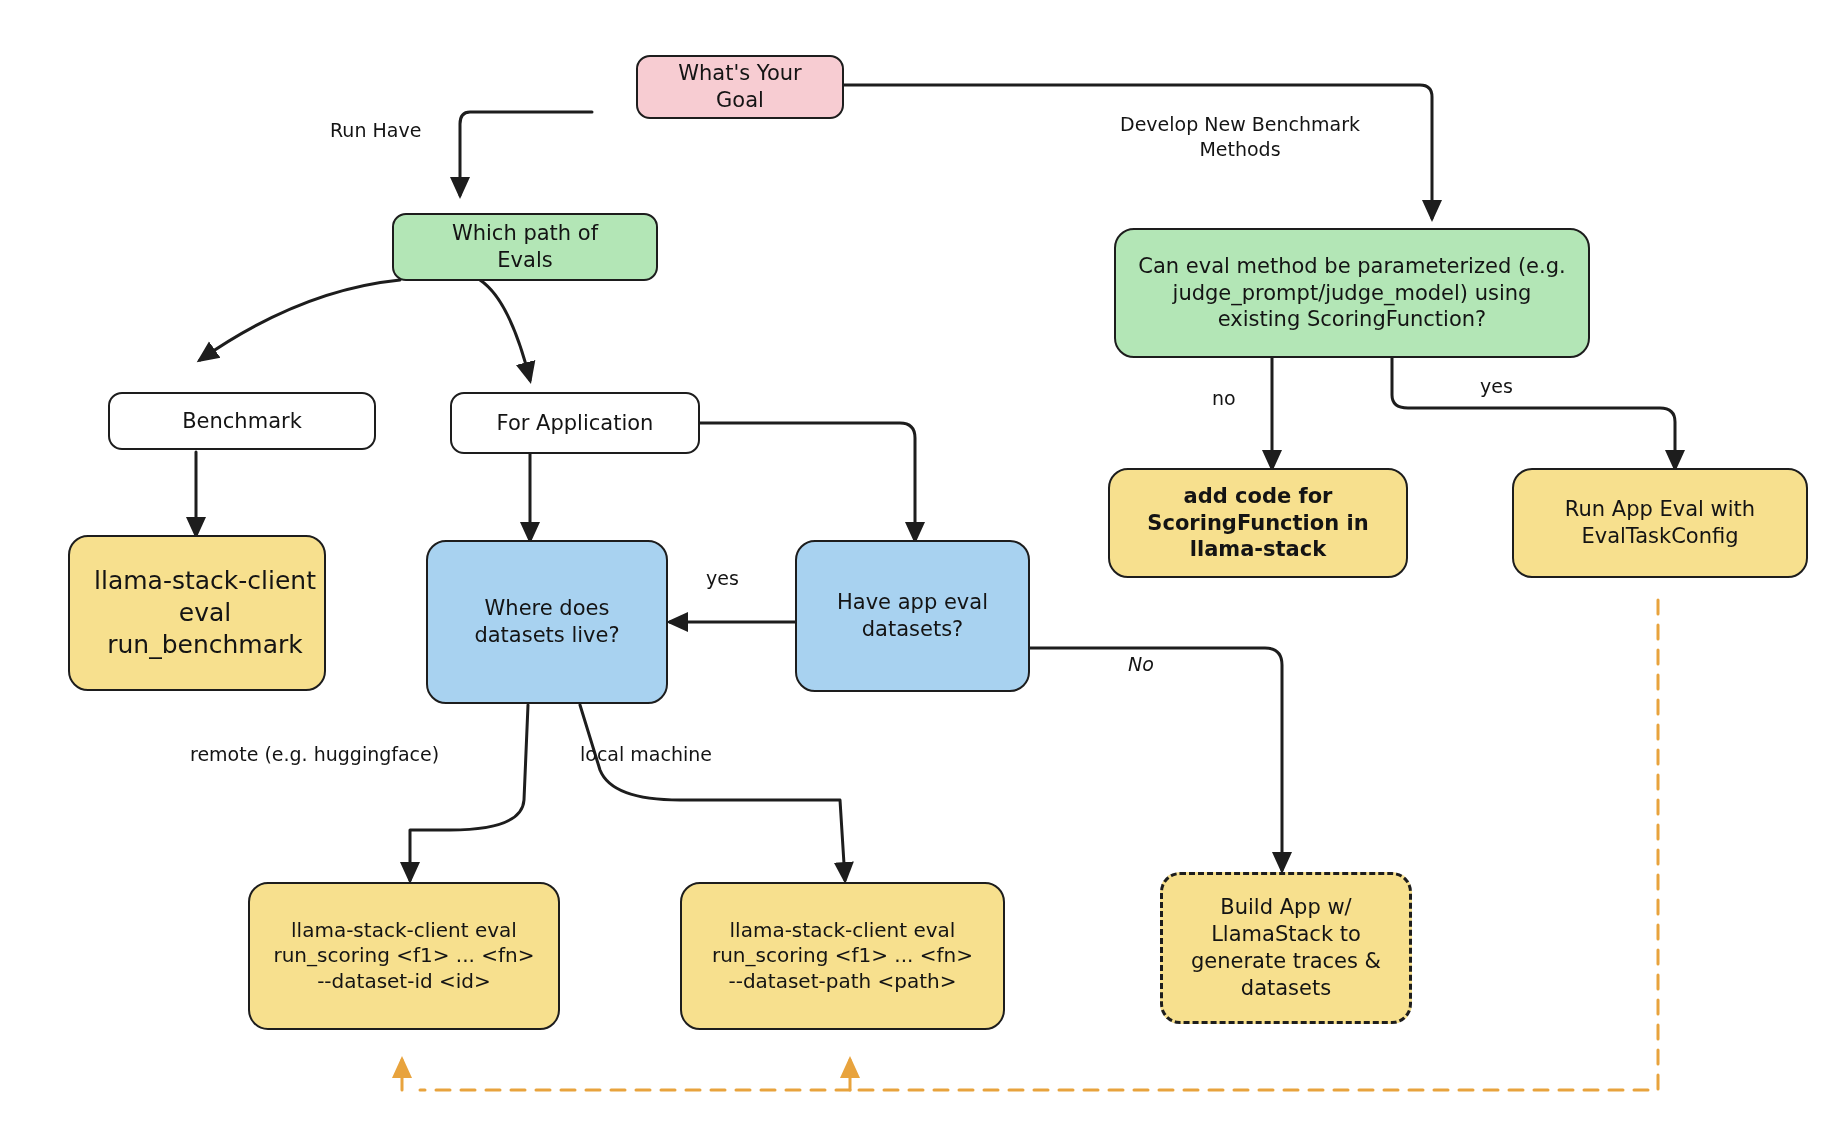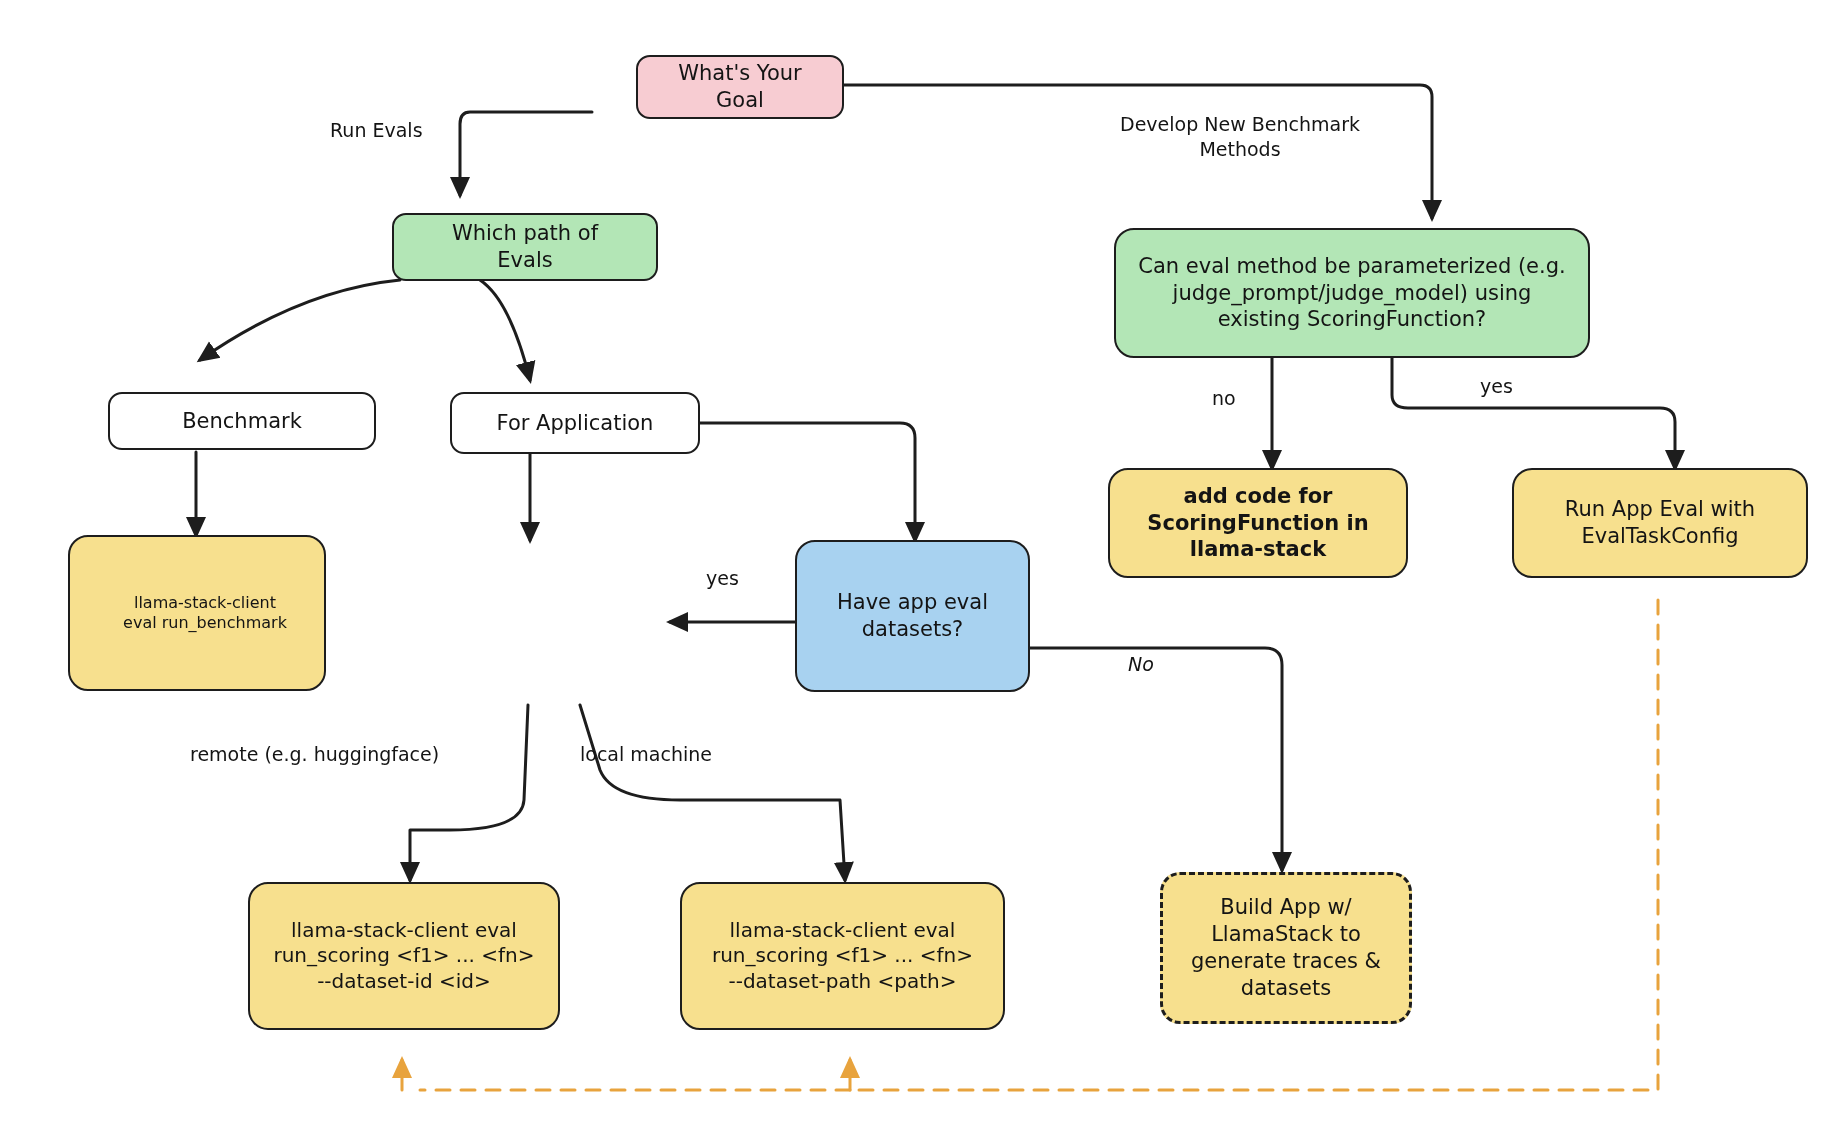--- a/index.html
+++ b/index.html
@@ -122,41 +122,43 @@
 
   <div class="node rounded white" style="left:406px; top:392px; width:250px; height:62px; font-size:21px;">For Application</div>
 
   <div class="node rounded-lg yellow" style="left:1108px; top:468px; width:300px; height:110px; font-size:21px; font-weight:600;">add code for
 ScoringFunction in
 llama-stack</div>
 
   <div class="node rounded-lg yellow" style="left:1512px; top:468px; width:296px; height:110px; font-size:21px;">Run App Eval with
 EvalTaskConfig</div>
 
-  <div class="node rounded-lg yellow" style="left:68px; top:535px; width:258px; height:156px; font-size:16px;padding-left:24px;">llama-stack-client
+  <div class="node rounded-lg yellow" style="left:68px; top:535px; width:258px; height:156px; font-size:25px;padding-left:24px;">llama-stack-client
 eval run_benchmark</div>
 
+  <div class="node rounded-lg blue" style="left:426px; top:540px; width:242px; height:164px; font-size:21px;">Where does
+datasets live?</div>
 
   <div class="node rounded-lg blue" style="left:795px; top:540px; width:235px; height:152px; font-size:21px;">Have app eval
 datasets?</div>
 
   <div class="node rounded-lg yellow" style="left:248px; top:882px; width:312px; height:148px; font-size:20px;">llama-stack-client eval
 run_scoring &lt;f1&gt; ... &lt;fn&gt;
 --dataset-id &lt;id&gt;</div>
 
   <div class="node rounded-lg yellow" style="left:680px; top:882px; width:325px; height:148px; font-size:20px;">llama-stack-client eval
 run_scoring &lt;f1&gt; ... &lt;fn&gt;
 --dataset-path &lt;path&gt;</div>
 
   <div class="node rounded-lg dashed" style="left:1160px; top:872px; width:252px; height:152px; font-size:21px;">Build App w/
 LlamaStack to
 generate traces &amp;
 datasets</div>
 
-  <div class="edge-label" style="left:330px; top:118px;">Run Evals</div>
+  <div class="edge-label" style="left:330px; top:118px;">Run Have</div>
 
   <div class="edge-label" style="left:1120px; top:112px; text-align:center;">Develop New Benchmark
 Methods</div>
 
   <div class="edge-label" style="left:1212px; top:386px;">no</div>
 
   <div class="edge-label" style="left:1480px; top:374px;">yes</div>
 
   <div class="edge-label" style="left:706px; top:566px;">yes</div>
 

